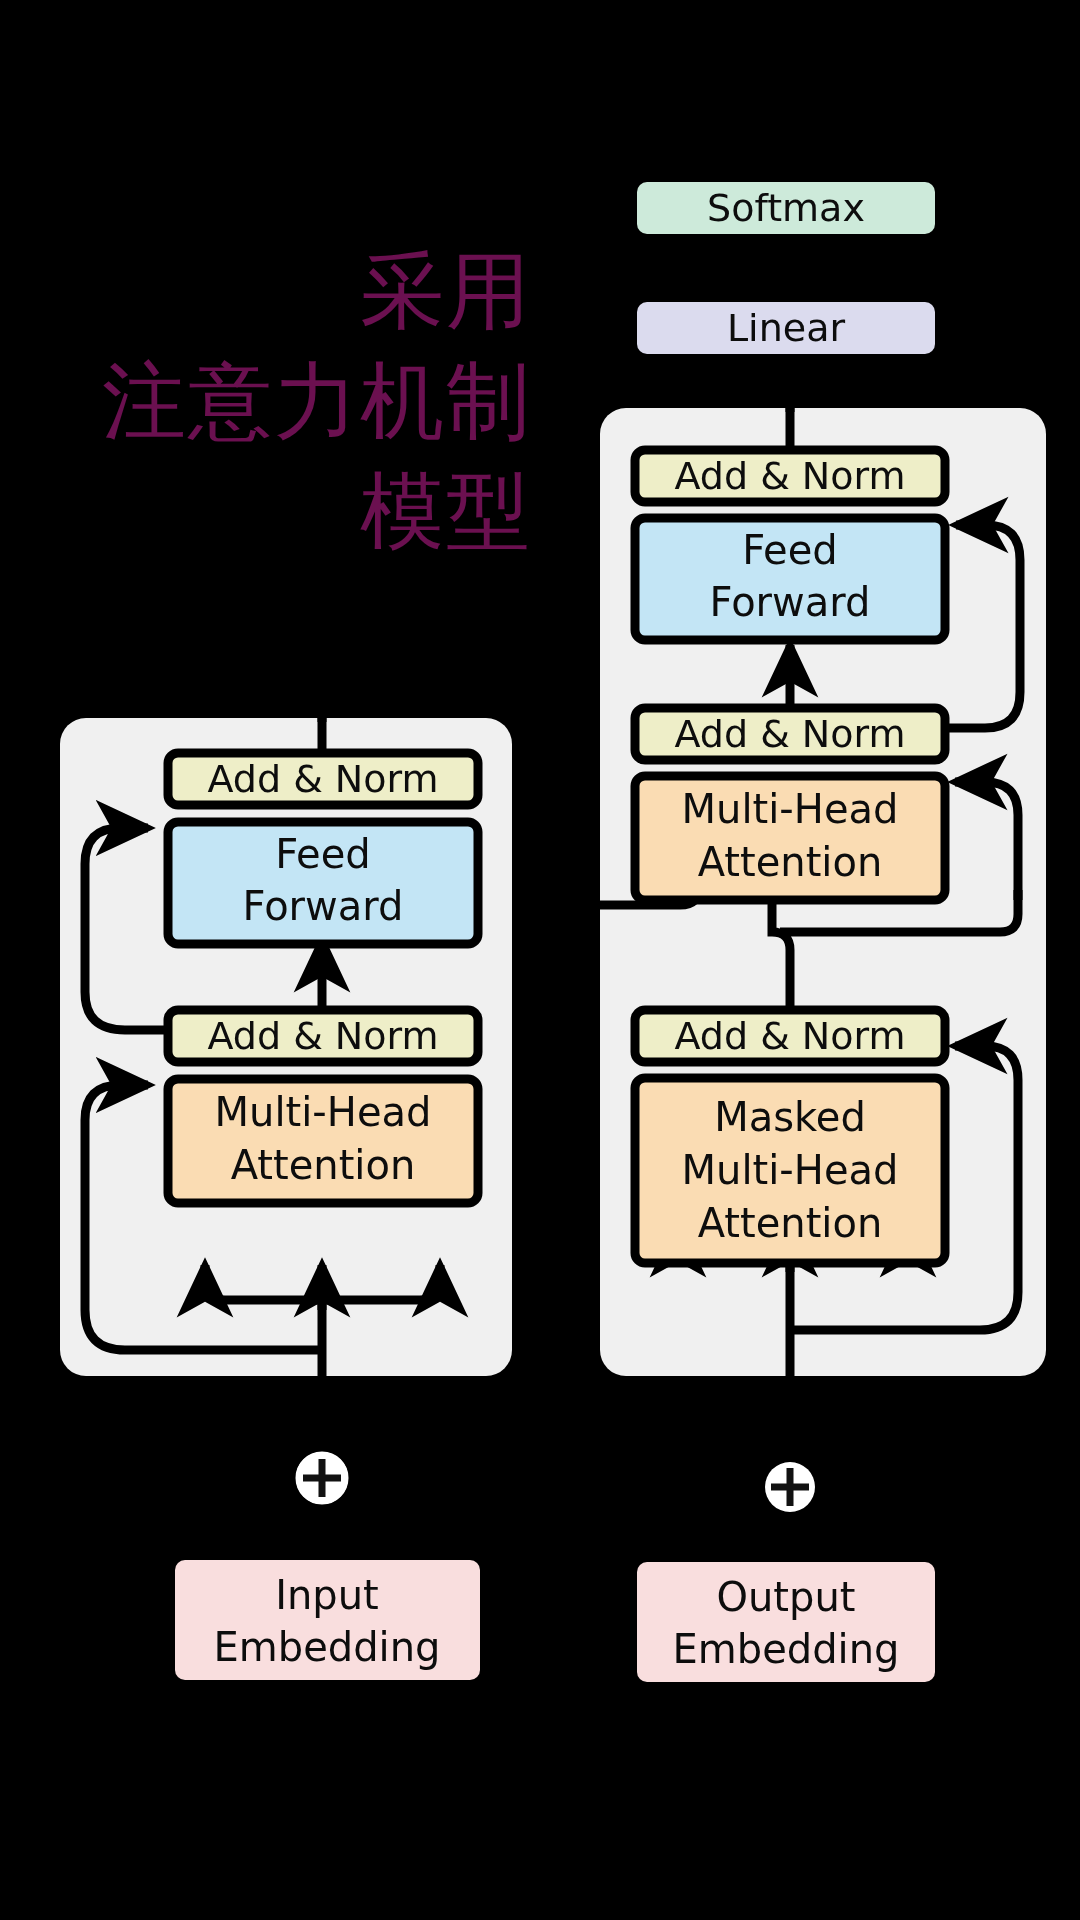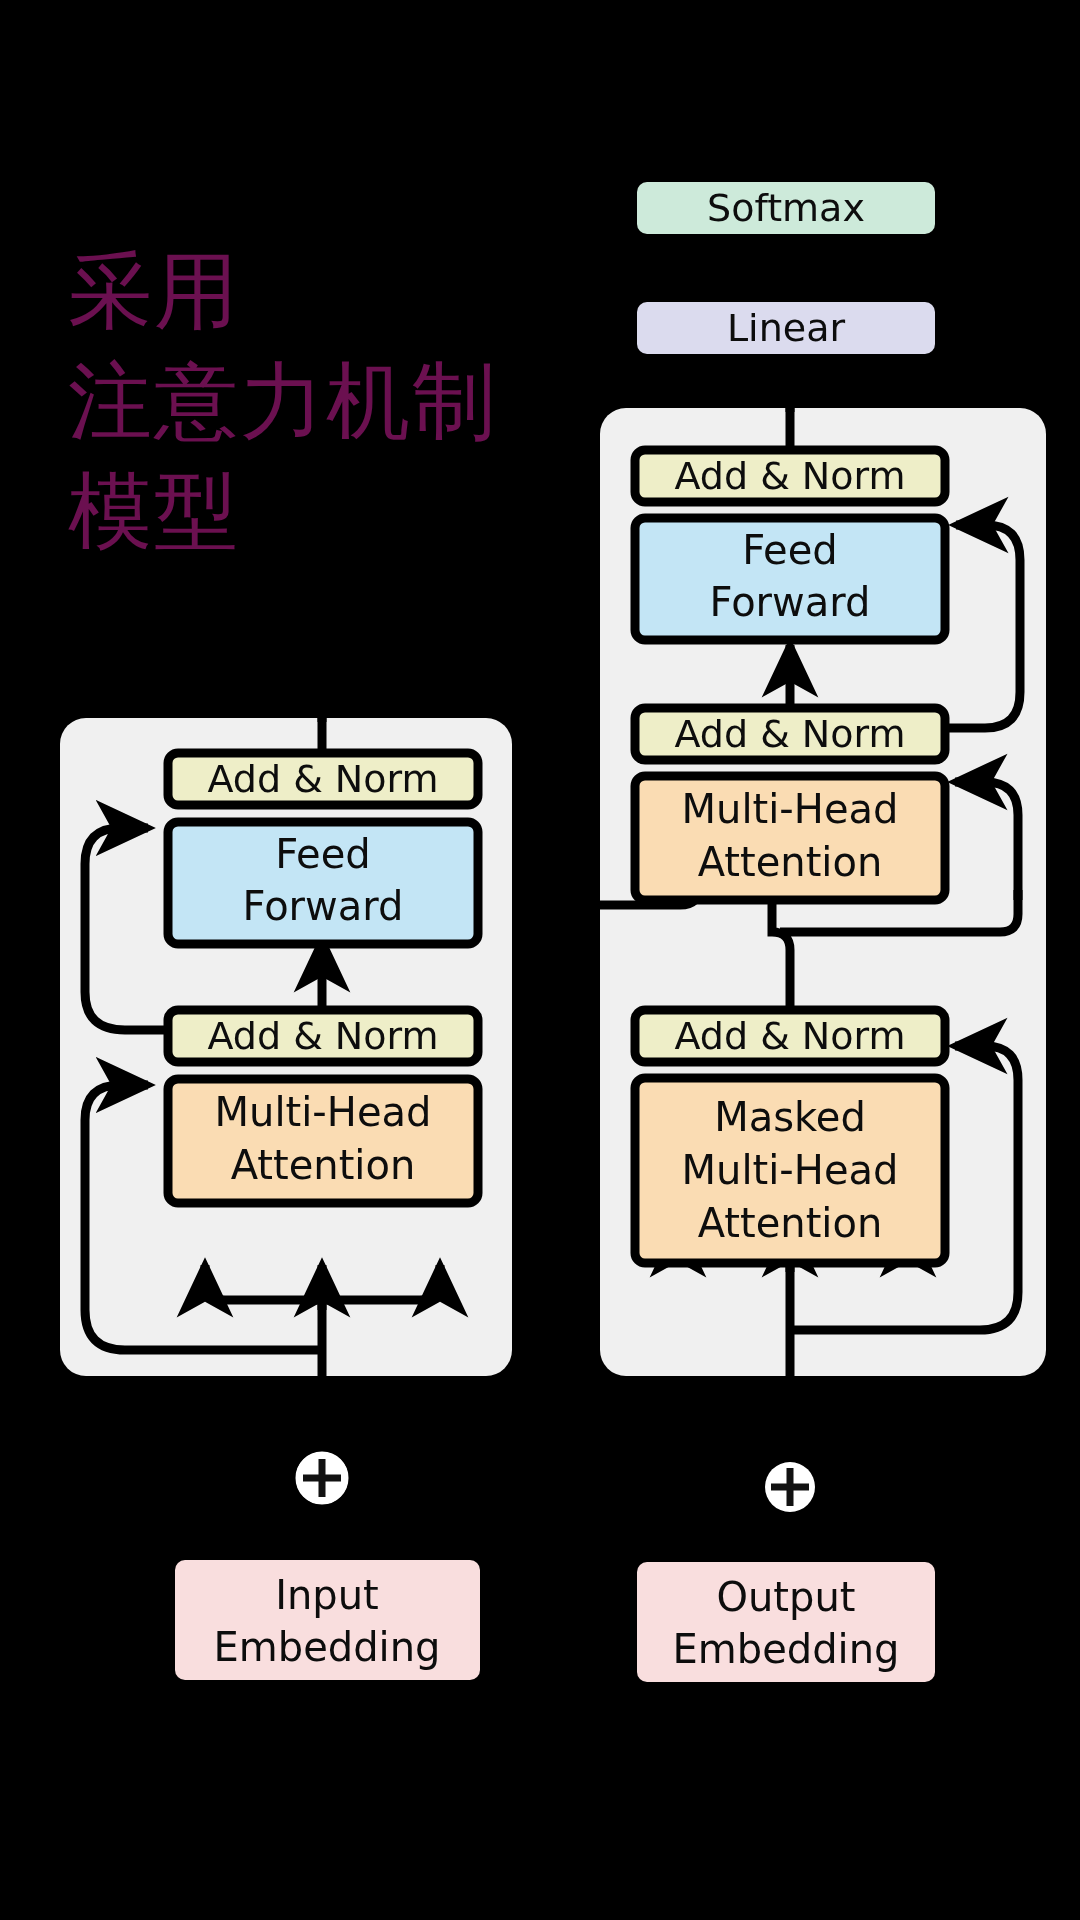--- a/index.html
+++ b/index.html
@@ -1,24 +1,24 @@
 <!DOCTYPE html>
 <html><head>
 <meta charset="utf-8">
 <style>
   html,body{margin:0;padding:0;background:#000;}
   body{width:1080px;height:1920px;position:relative;overflow:hidden;
        font-family:"DejaVu Sans","Liberation Sans",sans-serif;}
   #stage{position:absolute;left:0;top:0;width:1080px;height:1920px;}
   svg#diagram{position:absolute;left:0;top:0;width:1080px;height:1920px;}
 
-  .cjk-title{position:absolute;left:68px;top:236px;width:480px;
+  .cjk-title{position:absolute;left:52px;top:236px;width:480px;
              color:#6b1050;font-size:84px;line-height:110px;font-weight:400;
              font-family:"DejaVu Sans","Liberation Sans",sans-serif;
-             letter-spacing:2px;white-space:pre;}
+             letter-spacing:2px;white-space:pre;text-align:right;}
 
   .boxlabel{fill:#0d0d0d;font-family:"DejaVu Sans","Liberation Sans",sans-serif;
             font-size:38px;text-anchor:middle;dominant-baseline:middle;}
   .boxlabel.lg{font-size:40px;}
 </style>
 </head>
 <body>
 
 <div id="stage">
 

